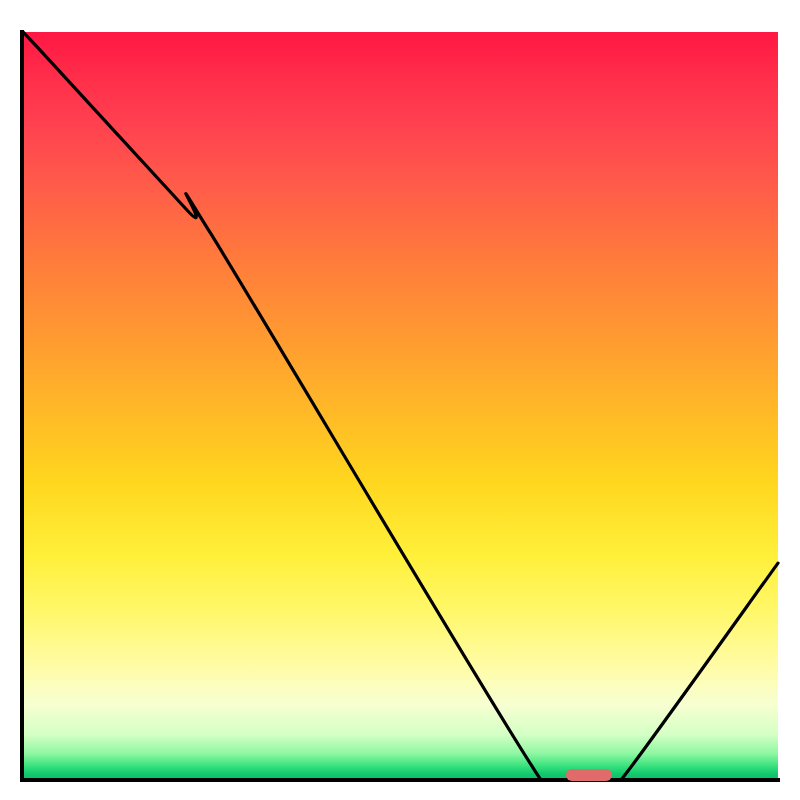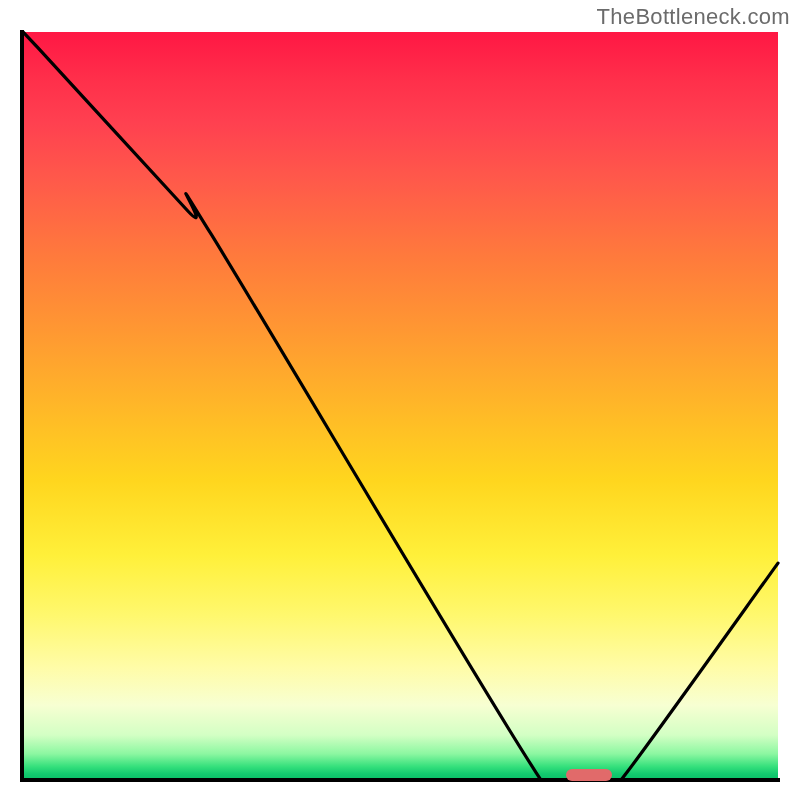--- a/index.html
+++ b/index.html
@@ -83,21 +83,20 @@
     border-radius: 6px;
     background: #e16a6a;
     z-index: 4;
   }
 </style>
 </head>
 <body>
 
 <div class="container">
 
-  <div class="attribution">TheBottleneck.com</div>
 
   <div class="plot-area">
 
     <div class="gradient-fill"></div>
 
     <svg class="curve" viewBox="0 0 760 752" preserveAspectRatio="none">
       <path id="curve-path" d="M 2,2 C 4.52,4.493333333333339 -10.599999999999998,-12.959999999999962 17.12,16.960000000000036 C 44.84,46.88000000000004 139.34,150.35333333333332 168.32,181.51999999999998 C 197.29999999999998,212.68666666666664 133.04,110.46000000000004 191,203.96000000000004 C 248.96,297.46000000000004 456.86000000000007,651.5133333333333 516.08,742.52 C 575.3000000000001,833.5266666666666 533.7199999999999,748.7533333333333 546.3199999999999,750 C 558.92,751.2466666666667 581.6,751.2466666666667 591.6800000000001,750 C 601.7600000000001,748.7533333333333 579.08,778.6733333333333 606.8000000000001,742.52 C 634.5200000000001,706.3666666666667 732.8,567.9866666666667 758,533.08" fill="none" stroke="#000000" stroke-width="3.2" stroke-linejoin="round" stroke-linecap="round"></path>
     </svg>
 
     <svg class="axes" viewBox="0 0 760 752" preserveAspectRatio="none">

